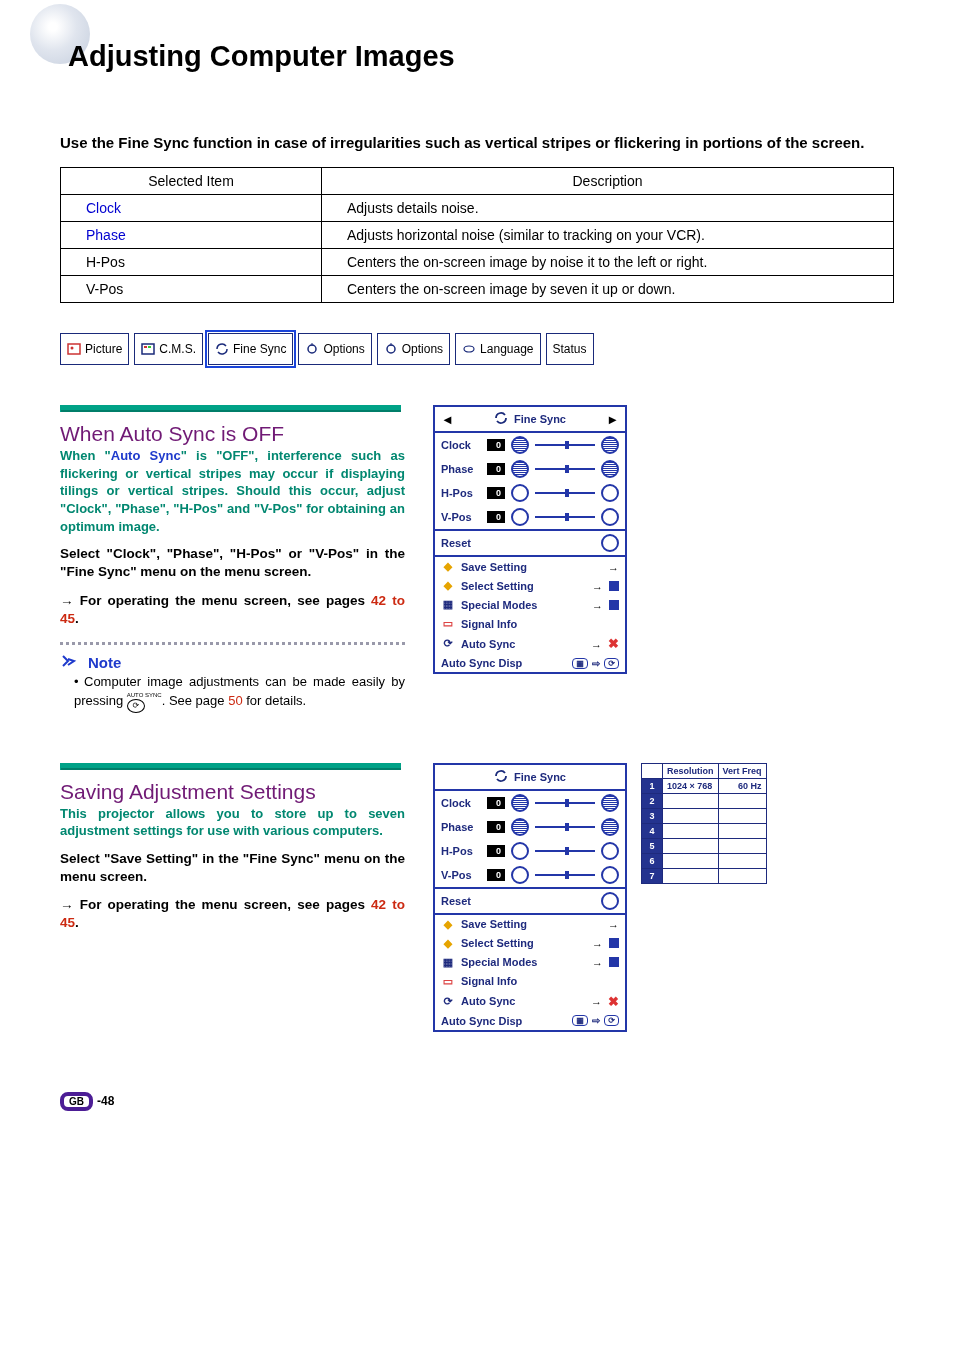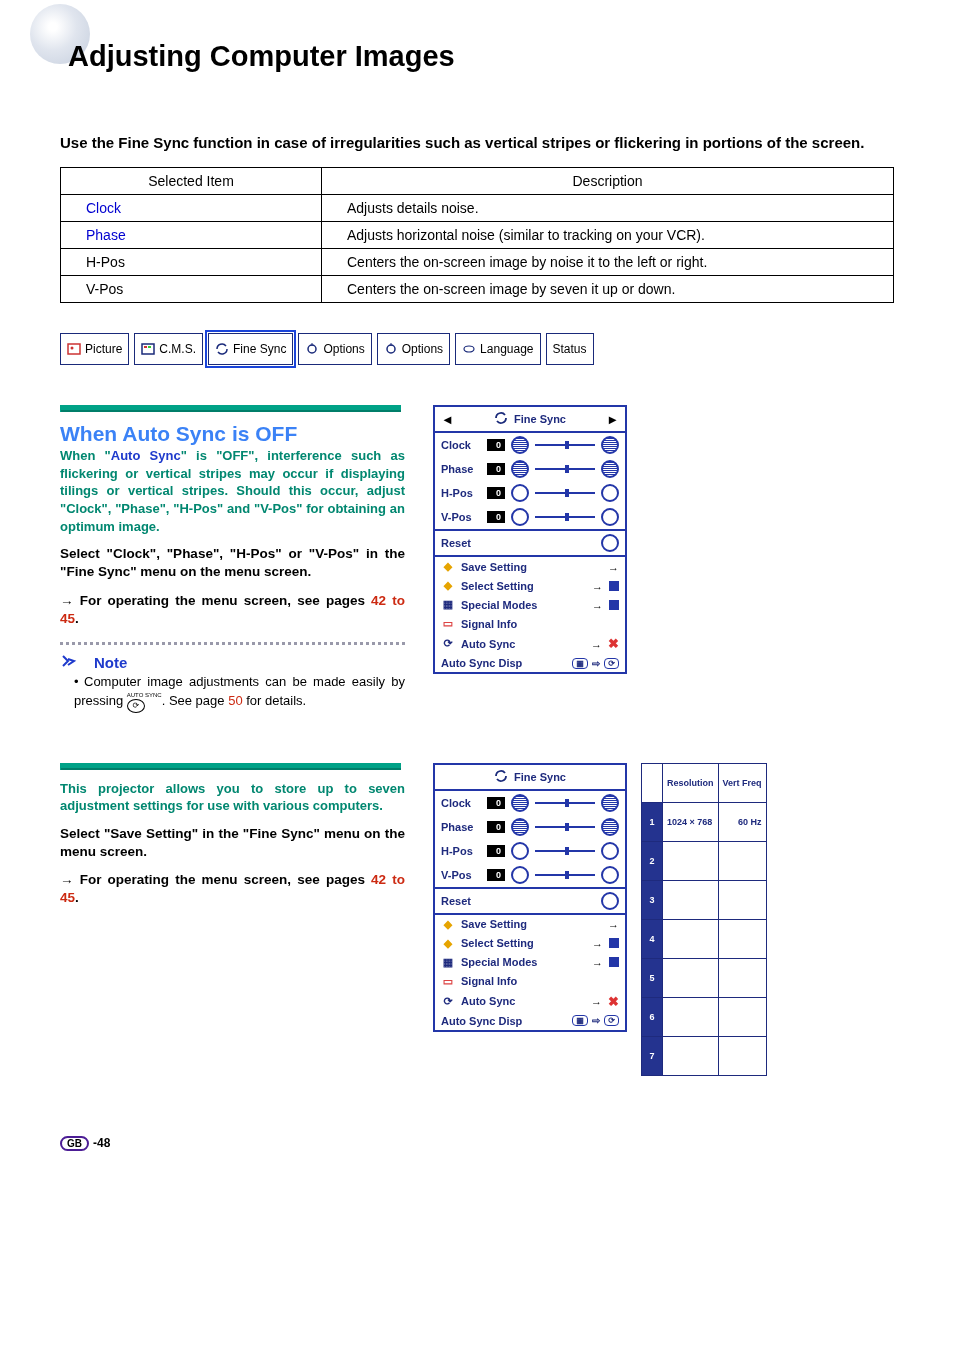--- a/index.html
+++ b/index.html
@@ -84,22 +84,22 @@
   .color-bar {
     height: 6px;
     background: #00a287;
     border-top: 1px solid #00a287;
     border-left: 1px solid #00a287;
     box-shadow: inset 0 -2px 0 #007e69;
     width: 340px;
     margin-bottom: 10px;
   }
   .section-heading {
-    color: #3b82f6;
-    font-weight: 700;
+    color: #701a75;
+    font-weight: 400;
     font-size: 21px;
     font-family: "Arial Black", Arial, sans-serif;
     margin: 0 0 2px;
     line-height:1.1;
   }
   .teal-text {
     color: #018770;
     font-weight: bold;
     font-size: 13px;
     line-height: 1.35;
@@ -118,21 +118,21 @@
   .dotted {
     border-top: 3px dotted #99a;
     margin: 14px 0 8px;
   }
   .note-head {
     color: #1e3acc;
     font-weight: bold;
     font-size: 15px;
     display: flex;
     align-items: center;
-    gap: 14px;
+    gap: 8px;
   }
   .note-icon {
     width:20px; height:20px; display:inline-block;
   }
   .note-body {
     font-size: 13px;
     padding-left: 14px;
     line-height:1.35;
     text-align: justify;
   }
@@ -169,26 +169,26 @@
   .osd-circle.dots { background:repeating-linear-gradient(#2336a8 0 1px,#fff 1px 2px);}
   .osd-sect { border-top:2px solid #2336a8;}
   .rarr { font-size:11px; color:#000; margin-left:auto;}
   .sq { width:10px;height:10px;background:#2336a8;display:inline-block;}
   .xic { color:#d33; font-size:13px;}
   .osd-reset { justify-content:space-between;}
   .loop-icon { width:14px;height:14px;border:2px solid #2336a8;border-radius:50%;position:relative;}
 
   
   .sig-table { border-collapse:collapse; font-size:9px; color:#1e2a7d;}
-  .sig-table td, .sig-table th { border:1px solid #1e2a7d; padding:14px 4px; font-weight:bold;}
+  .sig-table td, .sig-table th { border:1px solid #1e2a7d; padding:2px 4px; font-weight:bold;}
   .sig-table th { font-size:9px;}
   .sig-num { background:#24338f; color:#fff; width:12px; text-align:center;}
 
   .footer { font-size:12px; font-weight:bold; margin-top:60px; display:flex; align-items:center; gap:4px;}
-  .gb { border:2px solid #4c1d95; border-radius:8px; padding:0 5px; font-size:10px;}
+  .gb { border:4px solid #4c1d95; border-radius:8px; padding:0 5px; font-size:10px;}
 
   .autosync-btn {
     display:inline-block; font-size:8px; text-align:center; line-height:1; vertical-align:middle;
   }
   .autosync-btn .ring { width:16px;height:12px;border:1px solid #000;border-radius:50%;display:flex;align-items:center;justify-content:center;font-size:8px;}
 
   .osd-ic { width:14px; display:inline-flex; justify-content:center;}
   .as-disp { display:flex; align-items:center; gap:4px; margin-left:auto;}
   .as-disp .pill { border:1.5px solid #2336a8; border-radius:4px; padding:0 3px; font-size:8px;}
   .as-disp .rar { font-size:10px;}
@@ -378,20 +378,21 @@
             <span class="pill">⟳</span>
           </span>
         </div>
     </div>
   </div>
 </div>
 
 <div class="two-col">
   <div class="col-left">
     <div class="color-bar"></div>
+    <div class="section-heading">Saving Adjustment Settings</div>
     <div class="teal-text">This projector allows you to store up to seven adjustment settings for use with various computers.</div>
     <div class="instr">Select "Save Setting" in the "Fine Sync" menu on the menu screen.</div>
     <div class="instr">
       <span class="arrow">→ </span><span>For operating the menu screen, see pages </span><span class="link-red">42 to 45</span><span>.</span>
     </div>
   </div>
 
   <div class="col-right">
     <div class="osd">
       <div class="osd-head">

